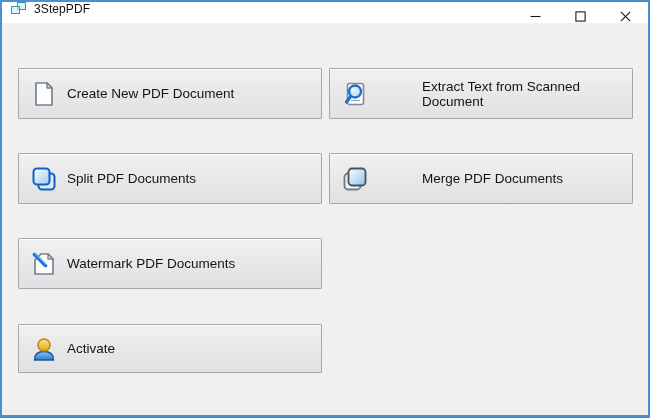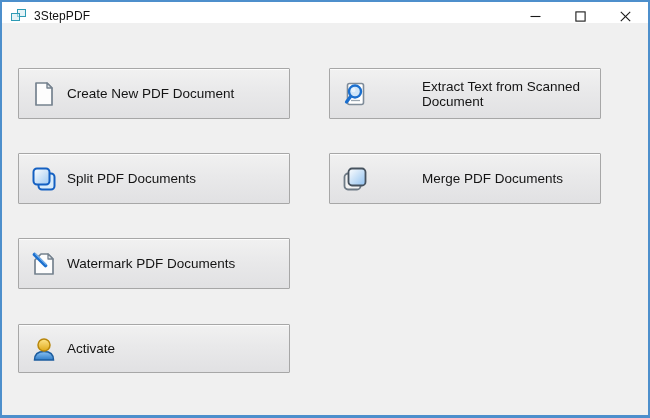--- a/index.html
+++ b/index.html
@@ -9,40 +9,40 @@
     width:650px; height:418px;
     background:#f0f0f0;
     border:2px solid #4d8fcc;
     border-bottom-width:3px;
     overflow:hidden;
   }
   
   .titlebar {
     position:absolute; left:0; top:0; right:0; height:21px;
     background:#ffffff;
-    display:flex; align-items:flex-end;
+    display:flex; align-items:flex-start;
   }
   .app-icon { margin-left:9px; width:16px; height:14px; position:relative; flex:0 0 auto; }
   .app-icon .sq { position:absolute; border:1px solid #2e9bb5; background:rgba(210,235,242,.6); width:9px; height:8px; }
   .app-icon .sq.back  { left:6px; top:0; }
   .app-icon .sq.front { left:0; top:4px; }
   .title-text {
     margin-left:7px; font-size:12px; color:#111; letter-spacing:0.1px;
     white-space:nowrap;
   }
   .controls { position:absolute; right:0; top:0; height:29px; display:flex; }
   .ctl {
     width:45px; height:29px; display:flex; align-items:center; justify-content:center;
     cursor:default;
   }
   .ctl svg { display:block; }
   
   .big-btn {
     position:absolute;
-    width:272px; height:51px;
+    width:304px; height:51px;
     background:linear-gradient(180deg,#f1f1f1 0%, #e9e9ea 45%, #e1e1e3 100%);
     border:1px solid #a7a7a7;
     border-radius:1px;
     box-shadow: inset 0 1px 0 rgba(255,255,255,.8);
     display:flex; align-items:center;
     padding-left:11px;
     cursor:default;
   }
   .big-btn .icon { width:28px; height:28px; flex:0 0 auto; display:flex; align-items:center; justify-content:center; }
   .big-btn .lbl { margin-left:9px; font-size:13.5px; color:#141414; }

